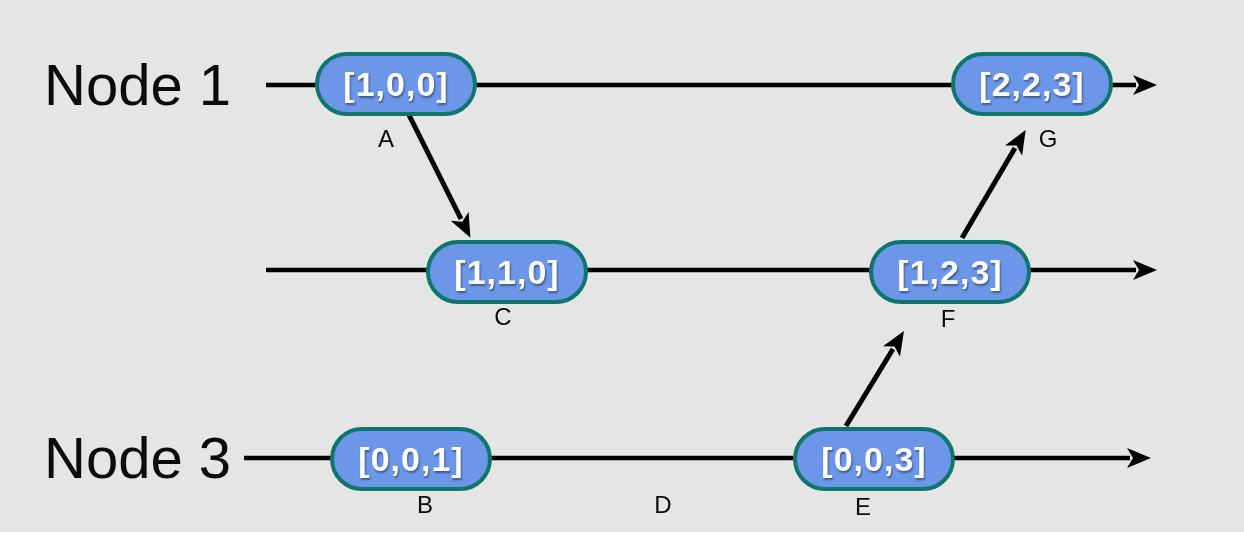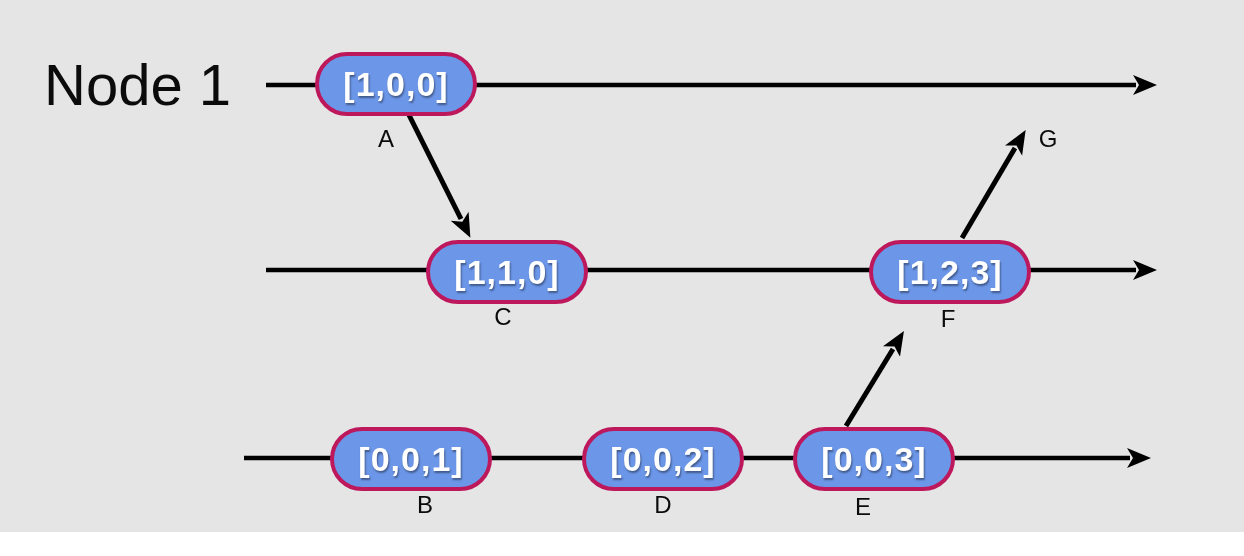--- a/index.html
+++ b/index.html
@@ -30,21 +30,21 @@
     color: #0b0b0b;
     letter-spacing: 0px;
     white-space: nowrap;
   }
   .event-pill {
     position: absolute;
     box-sizing: border-box;
     width: 162px;
     height: 64px;
     background: #6c96e8;
-    border: 4px solid #be185d;
+    border: 4px solid #0f766e;
     border-radius: 32px;
     display: flex;
     align-items: center;
     justify-content: center;
     color: #ffffff;
     font-weight: bold;
     font-size: 34px;
     text-shadow: 1px 2px 2px rgba(0,0,0,0.40);
     letter-spacing: 1px;
   }
@@ -72,26 +72,27 @@
     <line x1="266" y1="85" x2="1136" y2="85" stroke="#000" stroke-width="4.5" marker-end="url(#ah)"></line>
     <line x1="266" y1="270" x2="1136" y2="270" stroke="#000" stroke-width="4.5" marker-end="url(#ah)"></line>
     <line x1="244" y1="458" x2="1130" y2="458" stroke="#000" stroke-width="4.5" marker-end="url(#ah)"></line>
 
     <line x1="407" y1="111" x2="461" y2="219" stroke="#000" stroke-width="5" marker-end="url(#ah)"></line>
     <line x1="846" y1="426" x2="893" y2="349" stroke="#000" stroke-width="5" marker-end="url(#ah)"></line>
     <line x1="962" y1="238" x2="1015" y2="148" stroke="#000" stroke-width="5" marker-end="url(#ah)"></line>
   </svg>
 
   <div class="node-label" style="top:49px">Node 1</div>
+  <div class="node-label" style="top:422px">Node 3</div>
 
   <div class="event-pill" style="left:315px; top:52px">[1,0,0]</div>
+  <div class="event-pill" style="left:951px; top:52px">[2,2,3]</div>
   <div class="event-pill" style="left:426px; top:240px">[1,1,0]</div>
   <div class="event-pill" style="left:869px; top:240px">[1,2,3]</div>
   <div class="event-pill" style="left:330px; top:427px">[0,0,1]</div>
-  <div class="event-pill" style="left:582px; top:427px">[0,0,2]</div>
   <div class="event-pill" style="left:793px; top:427px">[0,0,3]</div>
 
   <div class="event-label" style="left:364px;  top:127px">A</div>
   <div class="event-label" style="left:1026px; top:127px">G</div>
   <div class="event-label" style="left:481px;  top:305px">C</div>
   <div class="event-label" style="left:926px;  top:307px">F</div>
   <div class="event-label" style="left:403px;  top:493px">B</div>
   <div class="event-label" style="left:641px;  top:493px">D</div>
   <div class="event-label" style="left:841px;  top:495px">E</div>
 

